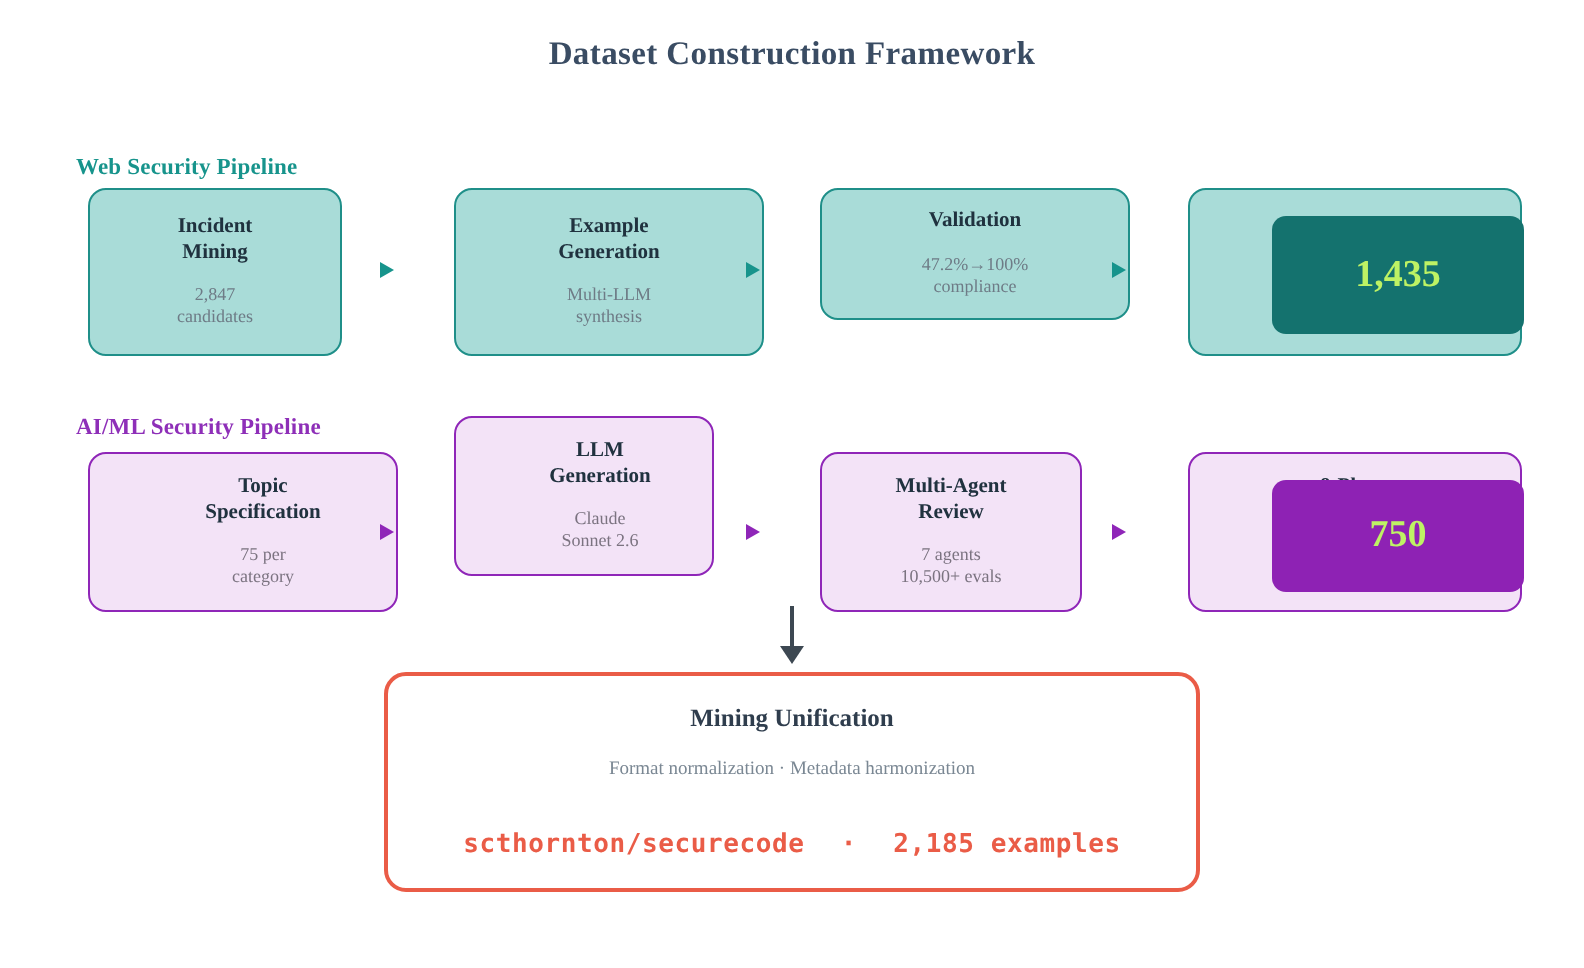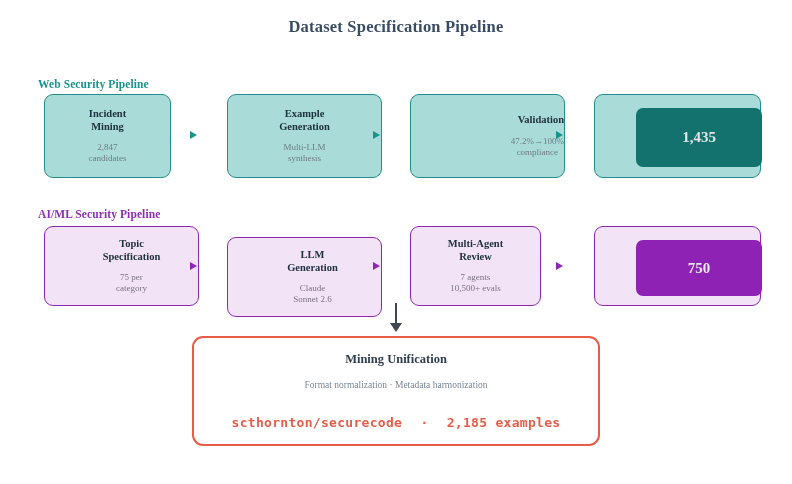--- a/index.html
+++ b/index.html
@@ -76,22 +76,22 @@
   .stage.purple .stage-sub { color: #7b7380; }
 
   .badge {
     position: absolute;
     border-radius: 7px;
     display: flex;
     align-items: center;
     justify-content: center;
     font-family: "Liberation Serif", serif;
     font-weight: bold;
-    font-size: 15px;
-    color: #e5e5e5;
+    font-size: 19px;
+    color: #bef264;
   }
   .badge.teal { background: #14726e; }
   .badge.purple { background: #8e22b4; }
 
   .arrow-h {
     position: absolute;
     width: 0; height: 0;
     border-top: 4.5px solid transparent;
     border-bottom: 4.5px solid transparent;
   }
@@ -149,41 +149,41 @@
     font-size: 13px;
     font-weight: bold;
     color: #ea5c47;
     letter-spacing: 0.3px;
   }
   #final-code .sep { padding: 0 10px; }
 </style>
 </head>
 <body>
 
-<div id="page-title">Dataset Specification Pipeline</div>
+<div id="page-title">Dataset Construction Framework</div>
 
 <div class="lane-label web">Web Security Pipeline</div>
 
 <div class="stage teal" style="left:44px; top:94px; width:127px; height:84px;">
   <div class="stage-title">Incident
 Mining</div>
   <div class="stage-sub">2,847
 candidates</div>
 </div>
 <div class="arrow-h teal" style="left:190px; top:131px;"></div>
 
 <div class="stage teal" style="left:227px; top:94px; width:155px; height:84px;">
   <div class="stage-title">Example
 Generation</div>
   <div class="stage-sub">Multi-LLM
 synthesis</div>
 </div>
 <div class="arrow-h teal" style="left:373px; top:131px;"></div>
 
-<div class="stage teal" style="left:410px; top:94px; width:155px; height:84px;align-items:flex-end;">
+<div class="stage teal" style="left:410px; top:94px; width:155px; height:66px;">
   <div class="stage-title">Validation</div>
   <div class="stage-sub">47.2%→100%
 compliance</div>
 </div>
 <div class="arrow-h teal" style="left:556px; top:131px;"></div>
 
 <div class="stage teal" style="left:594px; top:94px; width:167px; height:84px;">
   <div class="stage-title">Framework
 Expansion</div>
   <div class="stage-sub">+219
@@ -194,21 +194,21 @@
 <div class="lane-label aiml">AI/ML Security Pipeline</div>
 
 <div class="stage purple" style="left:44px; top:226px; width:155px; height:80px;padding-left:20px;">
   <div class="stage-title">Topic
 Specification</div>
   <div class="stage-sub">75 per
 category</div>
 </div>
 <div class="arrow-h purple" style="left:190px; top:262px;"></div>
 
-<div class="stage purple" style="left:227px; top:237px; width:155px; height:80px;padding-left:16px;">
+<div class="stage purple" style="left:227px; top:208px; width:130px; height:80px;padding-left:16px;">
   <div class="stage-title">LLM
 Generation</div>
   <div class="stage-sub">Claude
 Sonnet 2.6</div>
 </div>
 <div class="arrow-h purple" style="left:373px; top:262px;"></div>
 
 <div class="stage purple" style="left:410px; top:226px; width:131px; height:80px;">
   <div class="stage-title">Multi-Agent
 Review</div>

